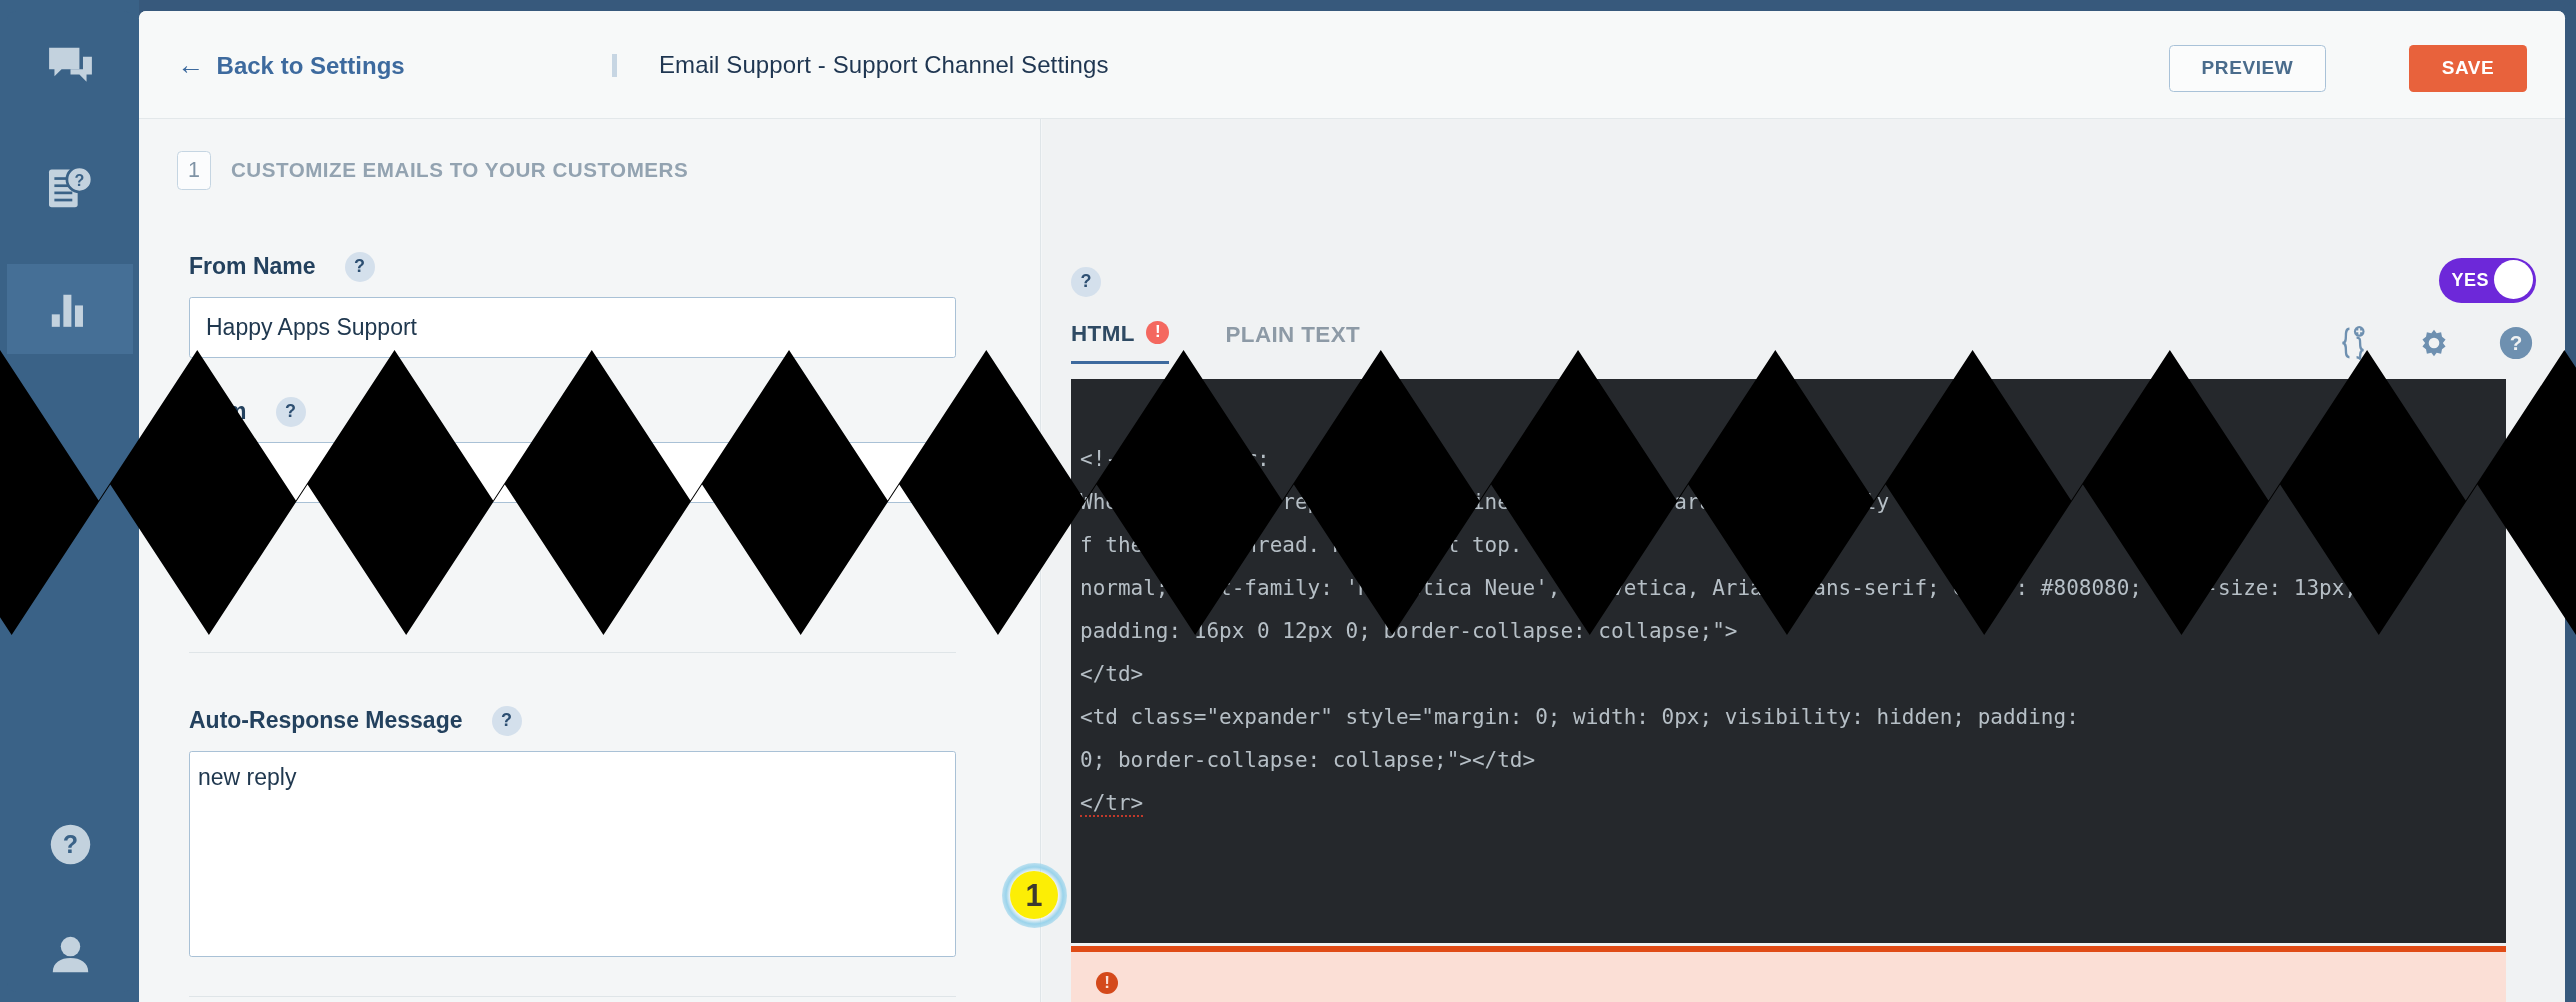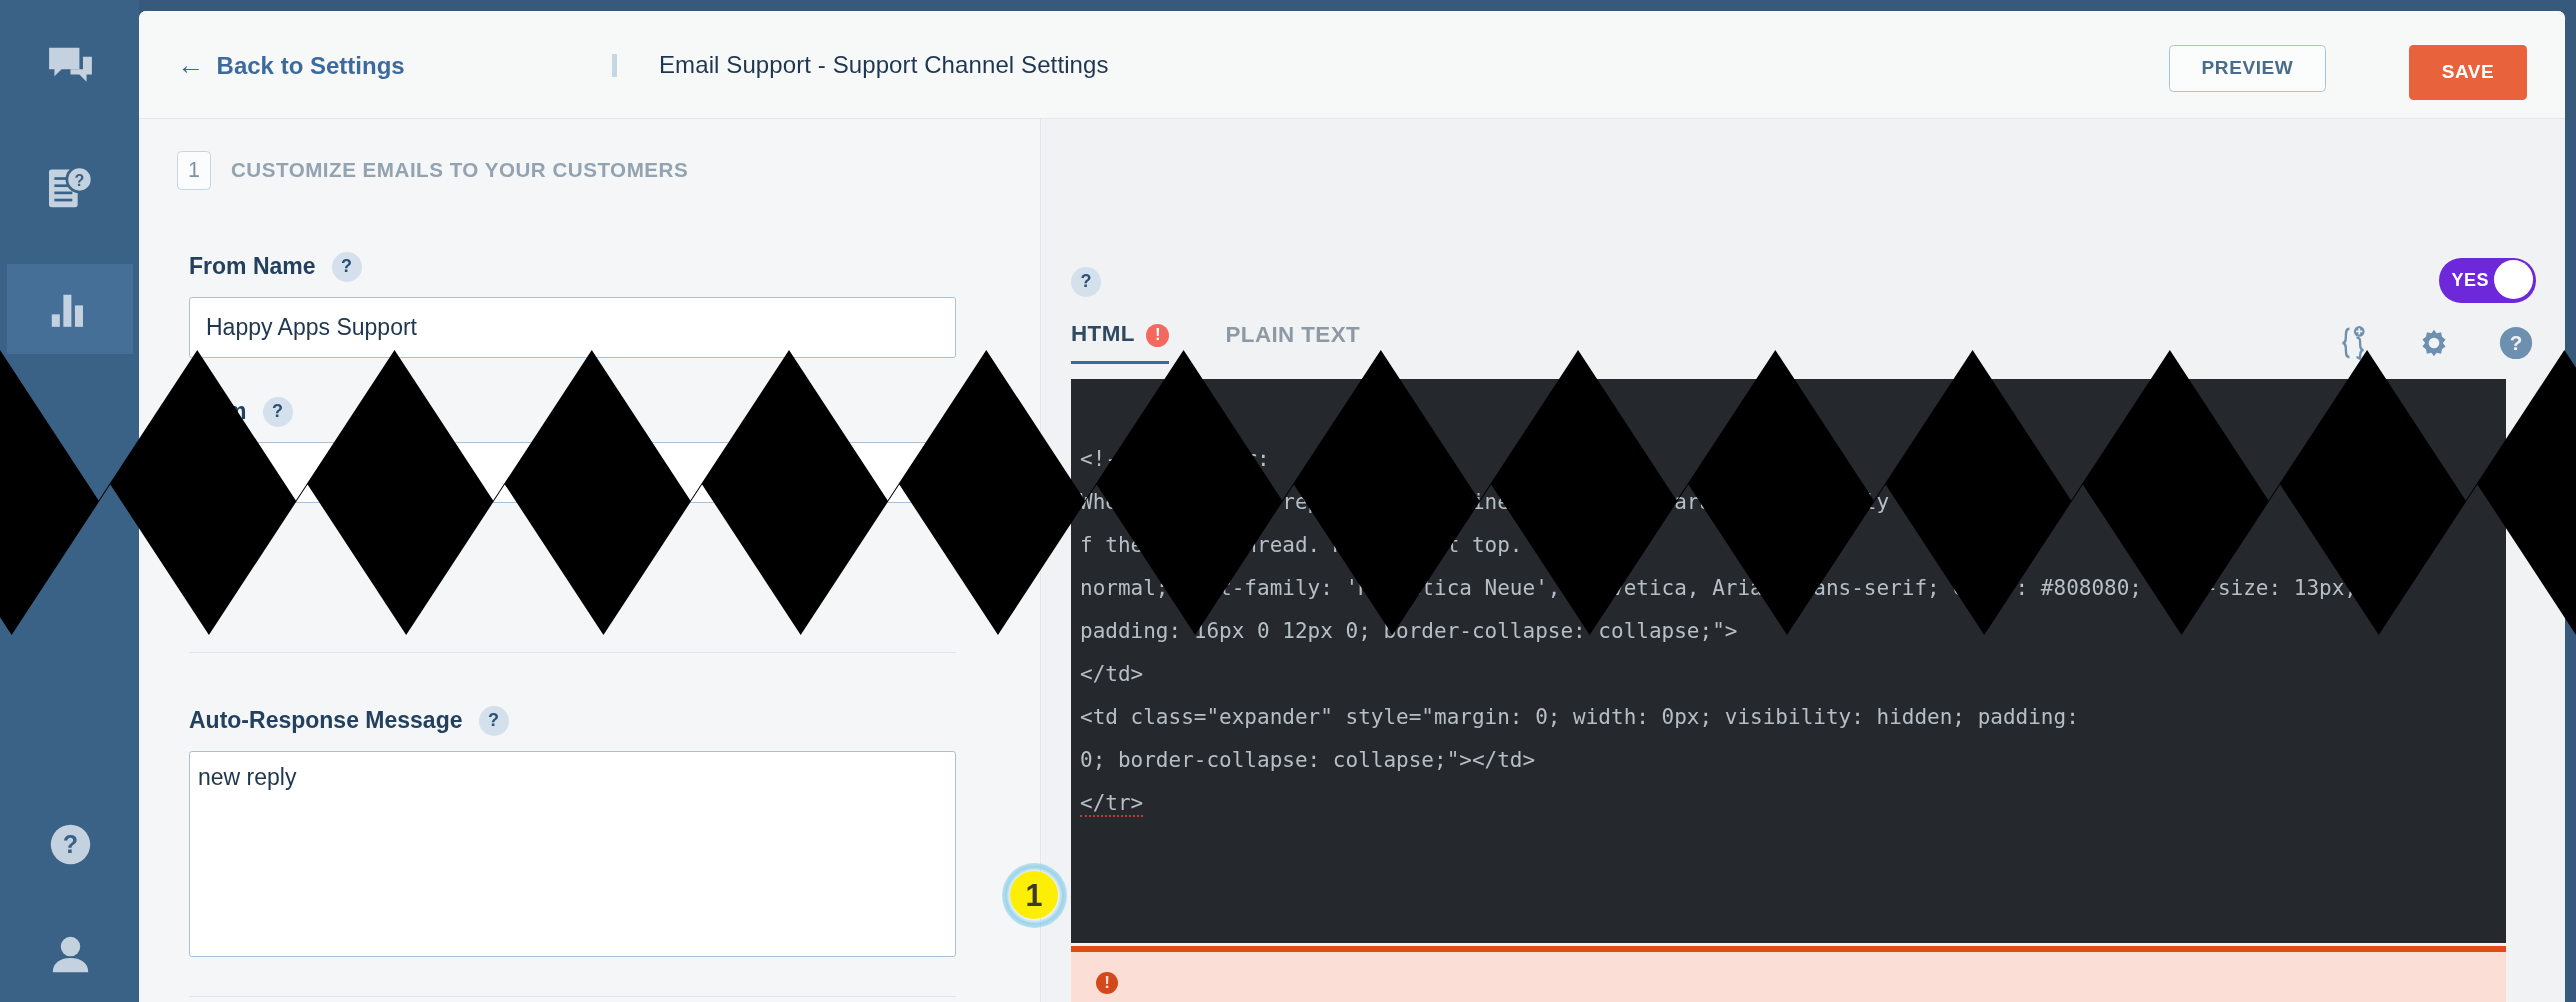--- a/index.html
+++ b/index.html
@@ -62,21 +62,21 @@
     position: absolute; right: 239px; top: 34px;
     width: 157px; height: 47px;
     border: 1.8px solid #a9c2d8; border-radius: 4.5px;
     background: #fbfcfc; color: #4a6c8c;
     font-size: 19px; font-weight: bold; letter-spacing: 0.6px;
     display: flex; align-items: center; justify-content: center;
     cursor: pointer;
   }
   .btn-save {
     position: absolute; right: 38px; top: 34px;
-    width: 118px; height: 55px;
+    width: 118px; height: 47px;
     border-radius: 4.5px; background: #e8623c; color: #fff;
     font-size: 19px; font-weight: bold; letter-spacing: 0.6px;
     display: flex; align-items: center; justify-content: center;
     cursor: pointer;
   }
 
   
   .body-split { position: relative; height: 884px; width: 100%; }
   .left-pane {
     position: absolute; left: 0; top: 0; width: 902px; height: 884px;
@@ -94,21 +94,21 @@
     width: 34px; height: 39px; border: 0.9px solid #c5d5e2; border-radius: 4.5px;
     background: #fbfcfd; color: #7f93a5;
     font-size: 21.5px; display: flex; align-items: center; justify-content: center;
   }
   .sec-title {
     font-size: 20.6px; font-weight: bold; color: #93a3b1; letter-spacing: 0.5px;
   }
 
   .field-label {
     font-size: 23px; font-weight: bold; color: #23415e;
-    display: flex; align-items: center; gap: 16px;
+    display: flex; align-items: center; gap: 29px;
   }
   .help-dot {
     width: 30px; height: 30px; border-radius: 50%;
     background: #d4e0ec; color: #2d4f72;
     font-size: 18px; font-weight: bold;
     display: flex; align-items: center; justify-content: center;
     cursor: pointer;
   }
   .txt-input {
     width: 767px; height: 61px;
@@ -145,21 +145,21 @@
     position: absolute; right: 2.7px; top: 2.7px;
     width: 39px; height: 39px; border-radius: 50%; background: #fff;
   }
   .tabs {
     position: absolute; left: 29px; top: 202px;
     display: flex; align-items: center; gap: 56px;
   }
   .tab {
     font-size: 22.4px; font-weight: bold; letter-spacing: 0.4px;
     padding-bottom: 14.3px; cursor: pointer;
-    display: flex; align-items: flex-end; gap: 11.7px;
+    display: flex; align-items: flex-start; gap: 11.7px;
   }
   .tab.active { color: #2e4a63; border-bottom: 3.6px solid #3d6a9e; }
   .tab.inactive { color: #8d9aa6; }
   .err-badge {
     width: 23px; height: 23px; border-radius: 50%;
     background: #f4685f; color: #fff;
     font-size: 17px; font-weight: bold;
     display: flex; align-items: center; justify-content: center;
   }
   .rp-icons {

